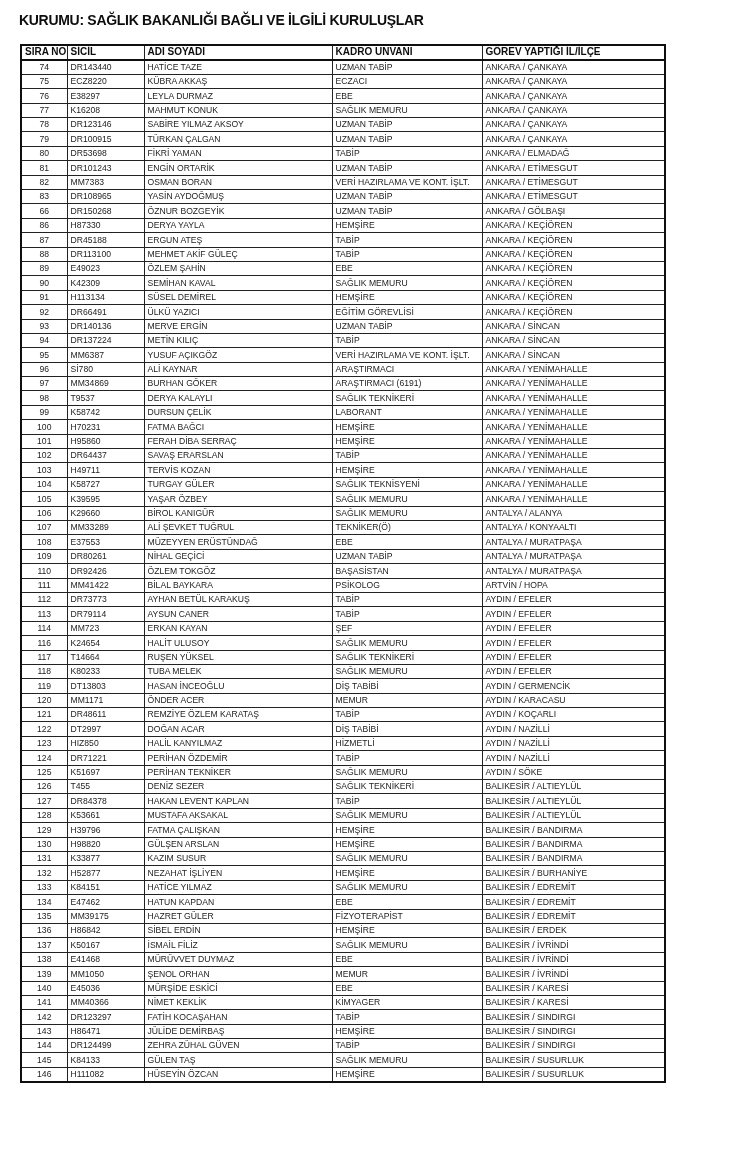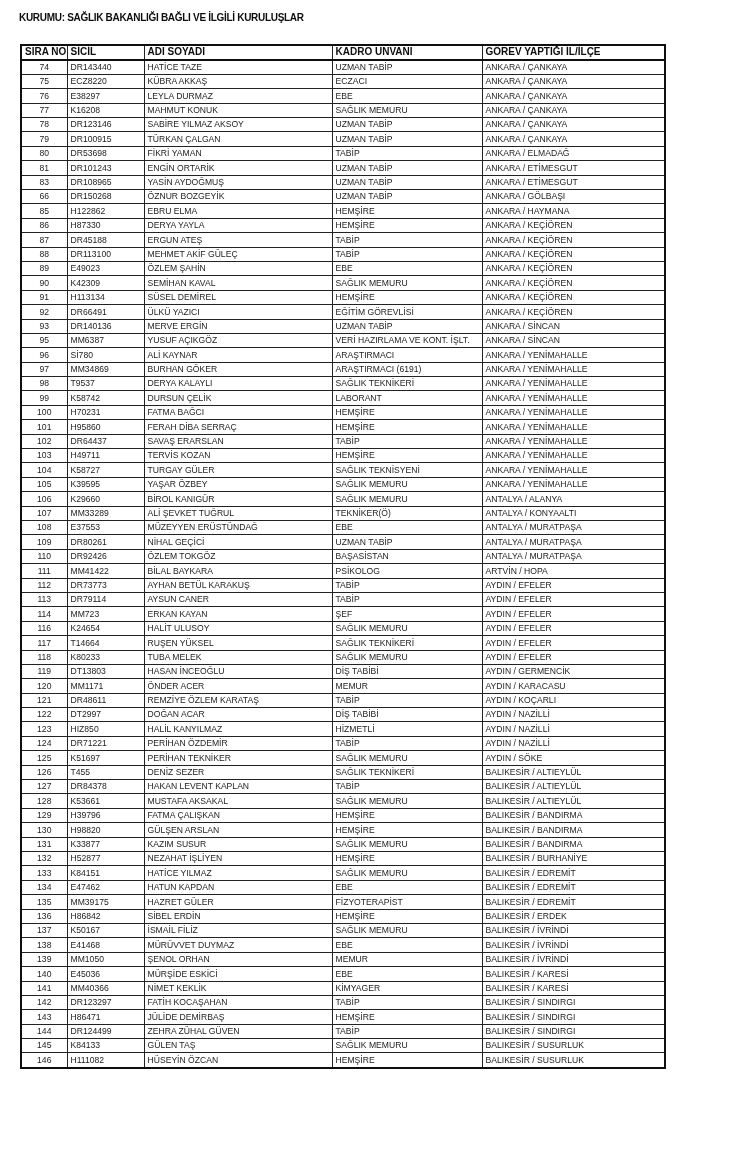--- a/index.html
+++ b/index.html
@@ -16,21 +16,21 @@
     position: relative;
     width: 750px;
     height: 1176px;
     background: #ffffff;
     overflow: hidden;
   }
   .title {
     position: absolute;
     left: 19px;
     top: 12px;
-    font-size: 10px;
+    font-size: 14px;
     font-weight: bold;
     letter-spacing: -0.3px;
     color: #0d0d0d;
     white-space: nowrap;
   }
   table.personnel {
     position: absolute;
     left: 20px;
     top: 44px;
     width: 644px;
@@ -138,39 +138,39 @@
           <td class="c-gorev">ANKARA / ELMADAĞ</td>
         </tr>
         <tr>
           <td class="c-sira">81</td>
           <td class="c-sicil">DR101243</td>
           <td class="c-ad">ENGİN ORTARİK</td>
           <td class="c-kadro">UZMAN TABİP</td>
           <td class="c-gorev">ANKARA / ETİMESGUT</td>
         </tr>
         <tr>
+          <td class="c-sira">82</td>
+          <td class="c-sicil">MM7383</td>
+          <td class="c-ad">OSMAN BORAN</td>
+          <td class="c-kadro">VERİ HAZIRLAMA VE KONT. İŞLT.</td>
+          <td class="c-gorev">ANKARA / ETİMESGUT</td>
+        </tr>
+        <tr>
           <td class="c-sira">83</td>
           <td class="c-sicil">DR108965</td>
           <td class="c-ad">YASİN AYDOĞMUŞ</td>
           <td class="c-kadro">UZMAN TABİP</td>
           <td class="c-gorev">ANKARA / ETİMESGUT</td>
         </tr>
         <tr>
           <td class="c-sira">66</td>
           <td class="c-sicil">DR150268</td>
           <td class="c-ad">ÖZNUR BOZGEYİK</td>
           <td class="c-kadro">UZMAN TABİP</td>
           <td class="c-gorev">ANKARA / GÖLBAŞI</td>
-        </tr>
-        <tr>
-          <td class="c-sira">85</td>
-          <td class="c-sicil">H122862</td>
-          <td class="c-ad">EBRU ELMA</td>
-          <td class="c-kadro">HEMŞİRE</td>
-          <td class="c-gorev">ANKARA / HAYMANA</td>
         </tr>
         <tr>
           <td class="c-sira">86</td>
           <td class="c-sicil">H87330</td>
           <td class="c-ad">DERYA YAYLA</td>
           <td class="c-kadro">HEMŞİRE</td>
           <td class="c-gorev">ANKARA / KEÇİÖREN</td>
         </tr>
         <tr>
           <td class="c-sira">87</td>
@@ -212,20 +212,27 @@
           <td class="c-sicil">DR66491</td>
           <td class="c-ad">ÜLKÜ YAZICI</td>
           <td class="c-kadro">EĞİTİM GÖREVLİSİ</td>
           <td class="c-gorev">ANKARA / KEÇİÖREN</td>
         </tr>
         <tr>
           <td class="c-sira">93</td>
           <td class="c-sicil">DR140136</td>
           <td class="c-ad">MERVE ERGİN</td>
           <td class="c-kadro">UZMAN TABİP</td>
+          <td class="c-gorev">ANKARA / SİNCAN</td>
+        </tr>
+        <tr>
+          <td class="c-sira">94</td>
+          <td class="c-sicil">DR137224</td>
+          <td class="c-ad">METİN KILIÇ</td>
+          <td class="c-kadro">TABİP</td>
           <td class="c-gorev">ANKARA / SİNCAN</td>
         </tr>
         <tr>
           <td class="c-sira">95</td>
           <td class="c-sicil">MM6387</td>
           <td class="c-ad">YUSUF AÇIKGÖZ</td>
           <td class="c-kadro">VERİ HAZIRLAMA VE KONT. İŞLT.</td>
           <td class="c-gorev">ANKARA / SİNCAN</td>
         </tr>
         <tr>

